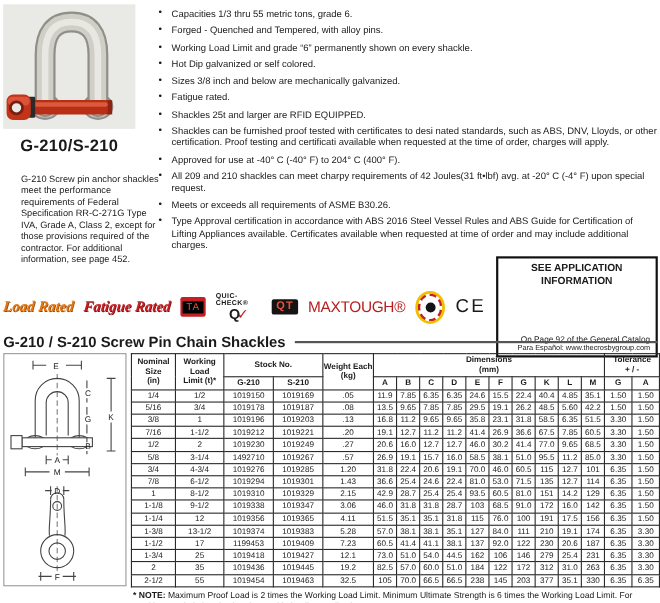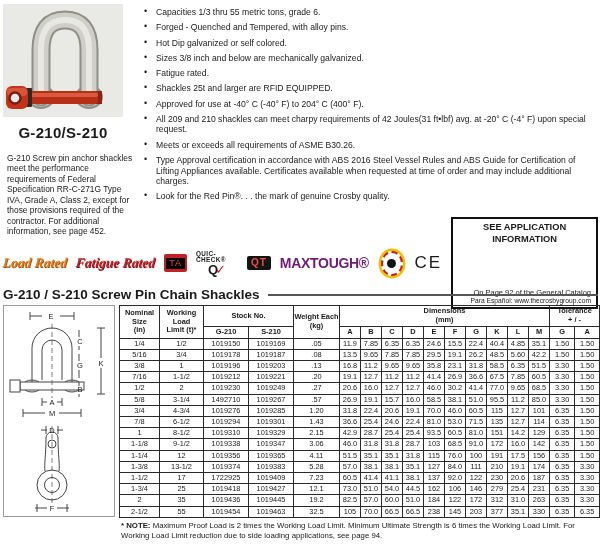--- a/index.html
+++ b/index.html
@@ -3,38 +3,38 @@
 <meta charset="utf-8">
 <style>
   html,body{margin:0;padding:0;background:#fff;}
   .page{width:600px;height:548px;overflow:hidden;box-sizing:border-box;padding:4px 2px 0 3px;
         font-family:"Liberation Sans","DejaVu Sans",sans-serif;color:#1a1a1a;position:relative;}
   
   .top{display:flex;}
   .left-col{width:129px;flex:none;}
   .photo{width:120px;height:113px;background:#e9e9e5;}
   .model{font-size:15px;font-weight:bold;text-align:center;width:120px;margin:7px 0 12px;letter-spacing:.3px;}
-  .caption{font-size:8.4px;line-height:1.24;width:127px;margin:4px;}
+  .caption{font-size:8.4px;line-height:1.24;width:127px;margin:16px;}
   .features{list-style:none;margin:0;padding:3px 0 0 10px;flex:1;}
   .features li{position:relative;padding-left:14px;margin-bottom:4.6px;font-size:8.6px;line-height:1.24;}
   .features li::before{content:"•";position:absolute;left:2px;top:-1px;font-size:9px;}
   
   .badges-row{display:flex;align-items:center;gap:9px;margin-top:3px;height:40px;}
   .script-logo{font-family:"Liberation Serif","DejaVu Serif",serif;font-style:italic;font-weight:bold;
                font-size:13.5px;transform:skewX(-6deg);white-space:nowrap;}
   .load{color:#e07818;text-shadow:.6px .6px 0 #9a4a00;}
   .fatigue{color:#c32026;text-shadow:.5px .5px 0 #701010;}
   .ta-badge{width:27px;height:18px;background:#c32026;display:flex;align-items:center;justify-content:center;border-radius:2px;}
   .ta-inner{background:#000000;color:#e8533b;font-weight:normal;font-size:9px;padding:1px 3px;letter-spacing:1px;line-height:1;}
   .quic{display:flex;flex-direction:column;align-items:center;line-height:1;}
   .quic-label{font-size:6.4px;font-weight:bold;letter-spacing:.4px;}
   .quic-mark{font-size:13px;font-weight:bold;margin-top:-1px;}
   .quic-mark .tick{color:#c32026;margin-left:-3px;}
   .qt-badge{background:#141414;color:#e8533b;font-weight:800;font-size:10px;padding:2px 4px;border-radius:2px;letter-spacing:1px;line-height:1;}
-  .maxtough{color:#701a75;font-weight:700;font-size:14px;letter-spacing:-.3px;white-space:nowrap;}
+  .maxtough{color:#b91c1c;font-weight:400;font-size:14px;letter-spacing:-.3px;white-space:nowrap;}
   .rfid{width:21px;height:21px;border-radius:50%;background:#fff;border:2.5px dashed #c32026;
         box-shadow:0 0 0 2.5px #f0c000;display:flex;align-items:center;justify-content:center;margin:0 3px;}
   .rfid-center{width:9px;height:9px;background:#141414;border-radius:50%;}
   .ce{font-size:17px;font-weight:500;letter-spacing:2px;}
   .app-box{margin-left:auto;width:172px;border:2px solid #111;padding:3px 5px 2px;box-sizing:border-box;}
   .app1{font-size:9.3px;font-weight:bold;text-align:center;line-height:1.2;}
   .app2{font-size:7.5px;text-align:right;line-height:1.25;margin-top:43px;}
   .app3{font-size:6.7px;text-align:right;line-height:1.25;}
   
   .table-title-row{display:flex;align-items:center;margin:4px 0 3px;}
@@ -75,29 +75,30 @@
           <circle cx="12" cy="94" r="5.5" fill="#e9e9e5" stroke="#7a1f10" stroke-width="2.5"></circle>
         </svg>
       </div>
       <div class="model">G-210/S-210</div>
       <p class="caption">G-210  Screw pin anchor shackles meet the performance requirements of Federal Specification RR-C-271G Type IVA, Grade A, Class 2, except for those provisions required of the contractor.  For additional information, see page 452.</p>
     </div>
 
     <ul class="features">
       <li><span>Capacities 1/3 thru 55 metric tons, grade 6.</span></li>
         <li><span>Forged - Quenched and Tempered, with alloy pins.</span></li>
+        <li><span>Working Load Limit and grade “6” permanently shown on every shackle.</span></li>
         <li><span>Hot Dip galvanized or self colored.</span></li>
         <li><span>Sizes 3/8 inch and below are mechanically galvanized.</span></li>
         <li><span>Fatigue rated.</span></li>
         <li><span>Shackles 25t and larger are RFID EQUIPPED.</span></li>
+        <li><span>Shackles can be furnished proof tested with certificates to desi nated standards, such as ABS, DNV, Lloyds, or other certification. Proof testing and certificati    available when requested at the time of order, charges will apply.</span></li>
         <li><span>Approved for use at -40° C (-40° F) to 204° C (400° F).</span></li>
         <li><span>All 209 and 210 shackles can meet charpy requirements of 42 Joules(31 ft•lbf) avg. at -20° C (-4° F) upon special request.</span></li>
         <li><span>Meets or exceeds all requirements of ASME B30.26.</span></li>
         <li><span>Type Approval certification in accordance with ABS 2016 Steel Vessel Rules and ABS Guide for Certification of Lifting Appliances available. Certificates available when requested at time of order and may include additional charges.</span></li>
-        <li><span>Look for the Red Pin®. . . the mark of genuine Crosby quality.</span></li>
     </ul>
   </div>
 
   <div class="badges-row">
     <span class="script-logo load">Load Rated</span>
     <span class="script-logo fatigue">Fatigue Rated</span>
     <span class="ta-badge">
         <span class="ta-inner">TA</span>
       </span>
     <span class="quic">
@@ -470,21 +471,21 @@
             <td>111</td>
             <td>210</td>
             <td>19.1</td>
             <td>174</td>
             <td>6.35</td>
             <td>3.30</td>
           </tr>
           <tr>
             <td>1-1/2</td>
             <td>17</td>
-            <td>1722925</td>
+            <td>1199453</td>
             <td>1019409</td>
             <td>7.23</td>
             <td>60.5</td>
             <td>41.4</td>
             <td>41.1</td>
             <td>38.1</td>
             <td>137</td>
             <td>92.0</td>
             <td>122</td>
             <td>230</td>

